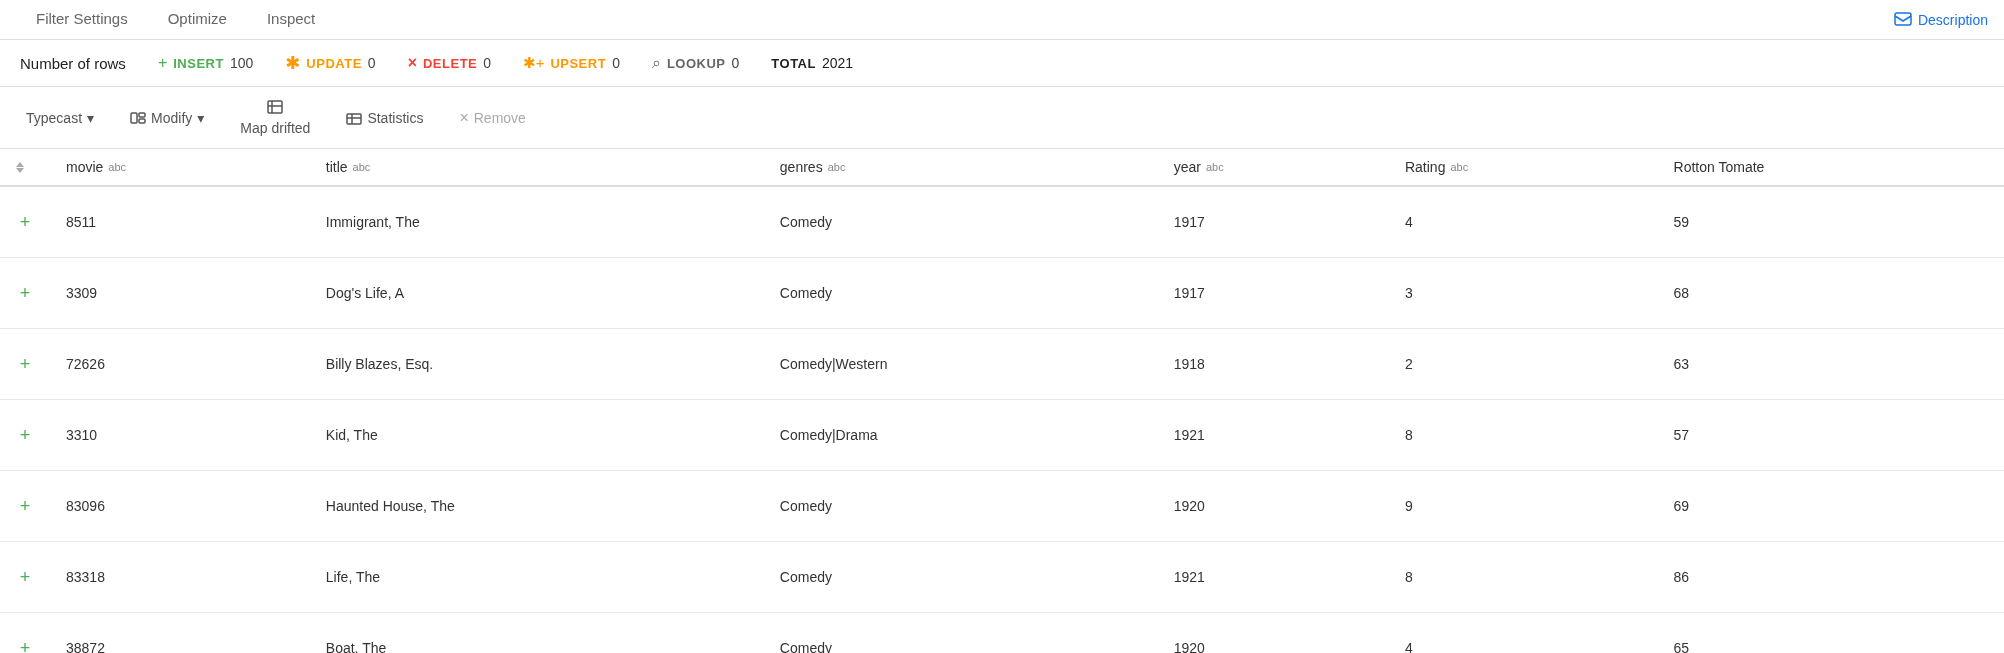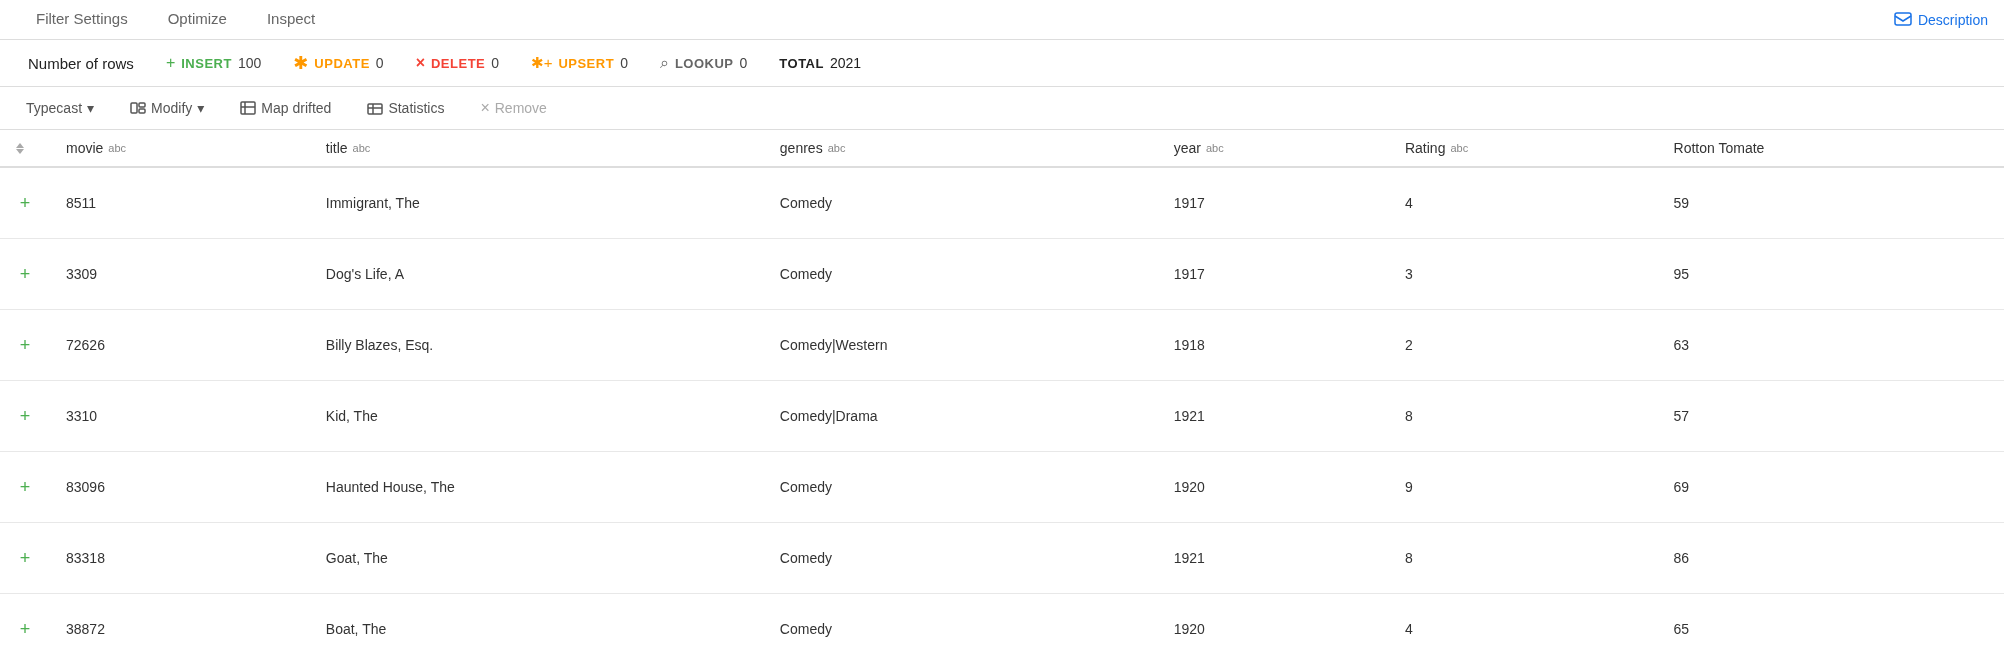--- a/index.html
+++ b/index.html
@@ -50,21 +50,21 @@
       gap: 6px;
       color: #1a73e8;
       cursor: pointer;
       font-size: 14px;
     }
 
     
     .row-count-bar {
       display: flex;
       align-items: center;
-      padding: 12px 28px;
+      padding: 12px 20px;
       border-bottom: 1px solid #ddd;
       gap: 32px;
       font-size: 14px;
     }
     .row-count-bar .label {
       font-size: 15px;
       color: #222;
       font-weight: 400;
     }
     .stat-item {
@@ -253,21 +253,21 @@
   <div class="toolbar-item" style="display:flex;align-items:center;gap:5px;">
     <svg width="16" height="16" viewBox="0 0 16 16" fill="none" stroke="#555" stroke-width="1.5">
       <rect x="1" y="3" width="6" height="10" rx="1"></rect>
       <rect x="9" y="3" width="6" height="4" rx="1"></rect>
       <rect x="9" y="9" width="6" height="4" rx="1"></rect>
     </svg>
     <span>Modify</span>
     <span>▾</span>
   </div>
 
-  <div class="toolbar-item" style="display:flex;align-items:center;gap:5px;">
+  <div class="toolbar-item" style="display:flex;align-items:center;gap:5px;flex-direction:column;">
     <svg width="16" height="16" viewBox="0 0 16 16" fill="none" stroke="#555" stroke-width="1.5">
       <rect x="1" y="2" width="14" height="12" rx="1"></rect>
       <line x1="5" y1="2" x2="5" y2="14"></line>
       <line x1="1" y1="7" x2="15" y2="7"></line>
     </svg>
     <span>Map drifted</span>
   </div>
 
   <div class="toolbar-item" style="display:flex;align-items:center;gap:5px;">
     <svg width="16" height="16" viewBox="0 0 16 16" fill="none" stroke="#555" stroke-width="1.5">
@@ -343,21 +343,21 @@
           <td>4</td>
           <td>59</td>
         </tr>
         <tr>
           <td class="row-action">+</td>
           <td>3309</td>
           <td>Dog's Life, A</td>
           <td>Comedy</td>
           <td>1917</td>
           <td>3</td>
-          <td>95</td>
+          <td>68</td>
         </tr>
         <tr>
           <td class="row-action">+</td>
           <td>72626</td>
           <td>Billy Blazes, Esq.</td>
           <td>Comedy|Western</td>
           <td>1918</td>
           <td>2</td>
           <td>63</td>
         </tr>
@@ -375,21 +375,21 @@
           <td>83096</td>
           <td>Haunted House, The</td>
           <td>Comedy</td>
           <td>1920</td>
           <td>9</td>
           <td>69</td>
         </tr>
         <tr>
           <td class="row-action">+</td>
           <td>83318</td>
-          <td>Goat, The</td>
+          <td>Life, The</td>
           <td>Comedy</td>
           <td>1921</td>
           <td>8</td>
           <td>86</td>
         </tr>
         <tr>
           <td class="row-action">+</td>
           <td>38872</td>
           <td>Boat, The</td>
           <td>Comedy</td>

